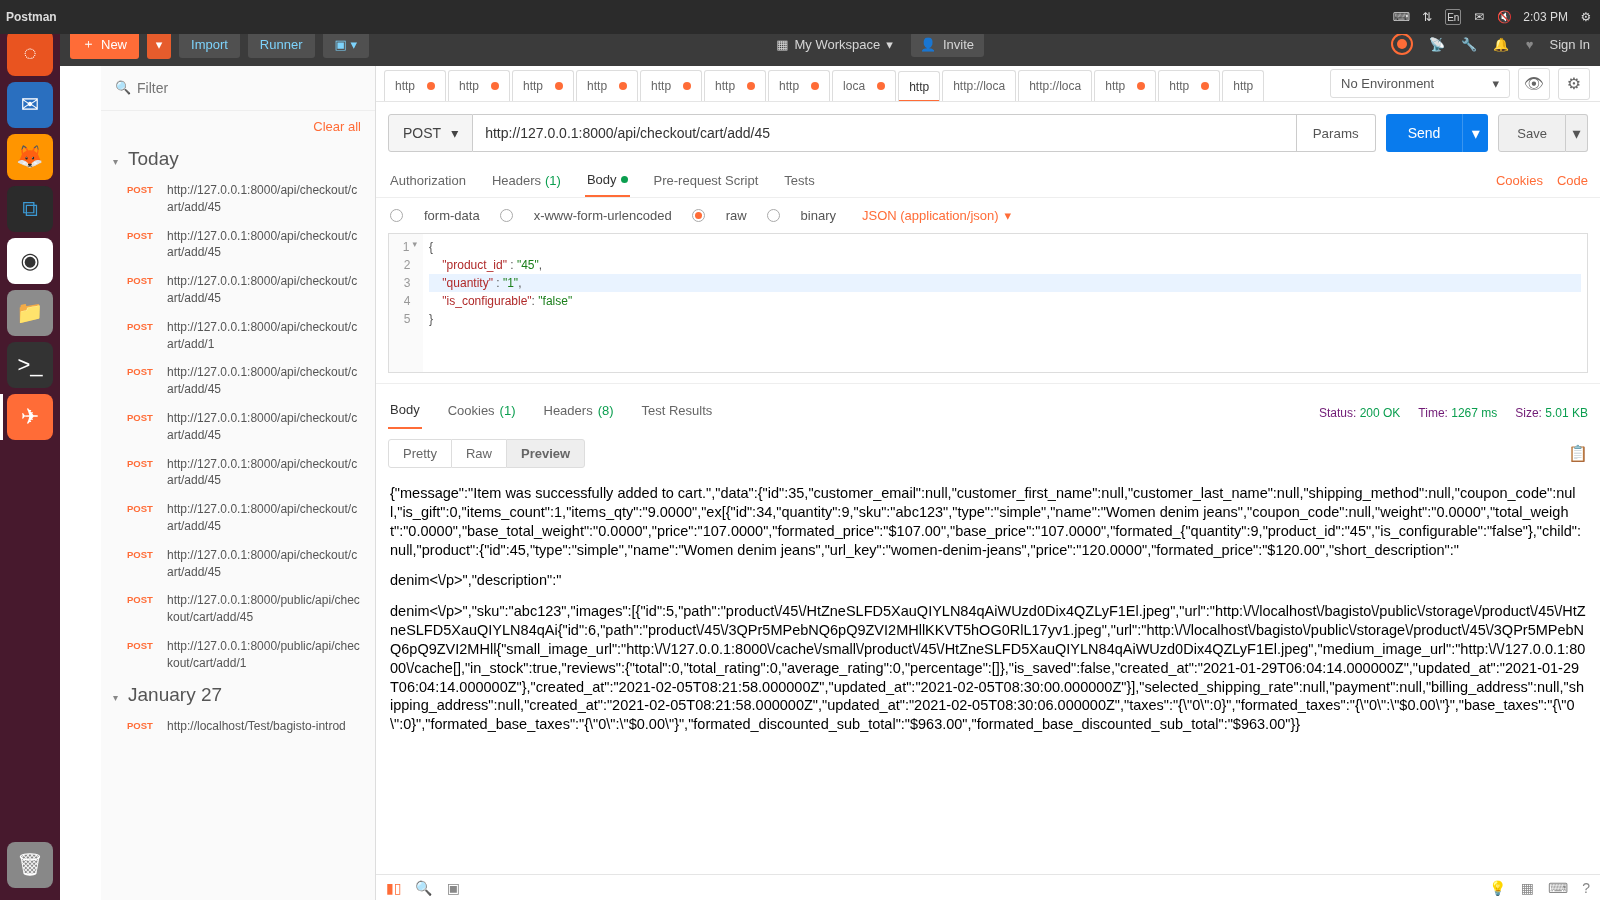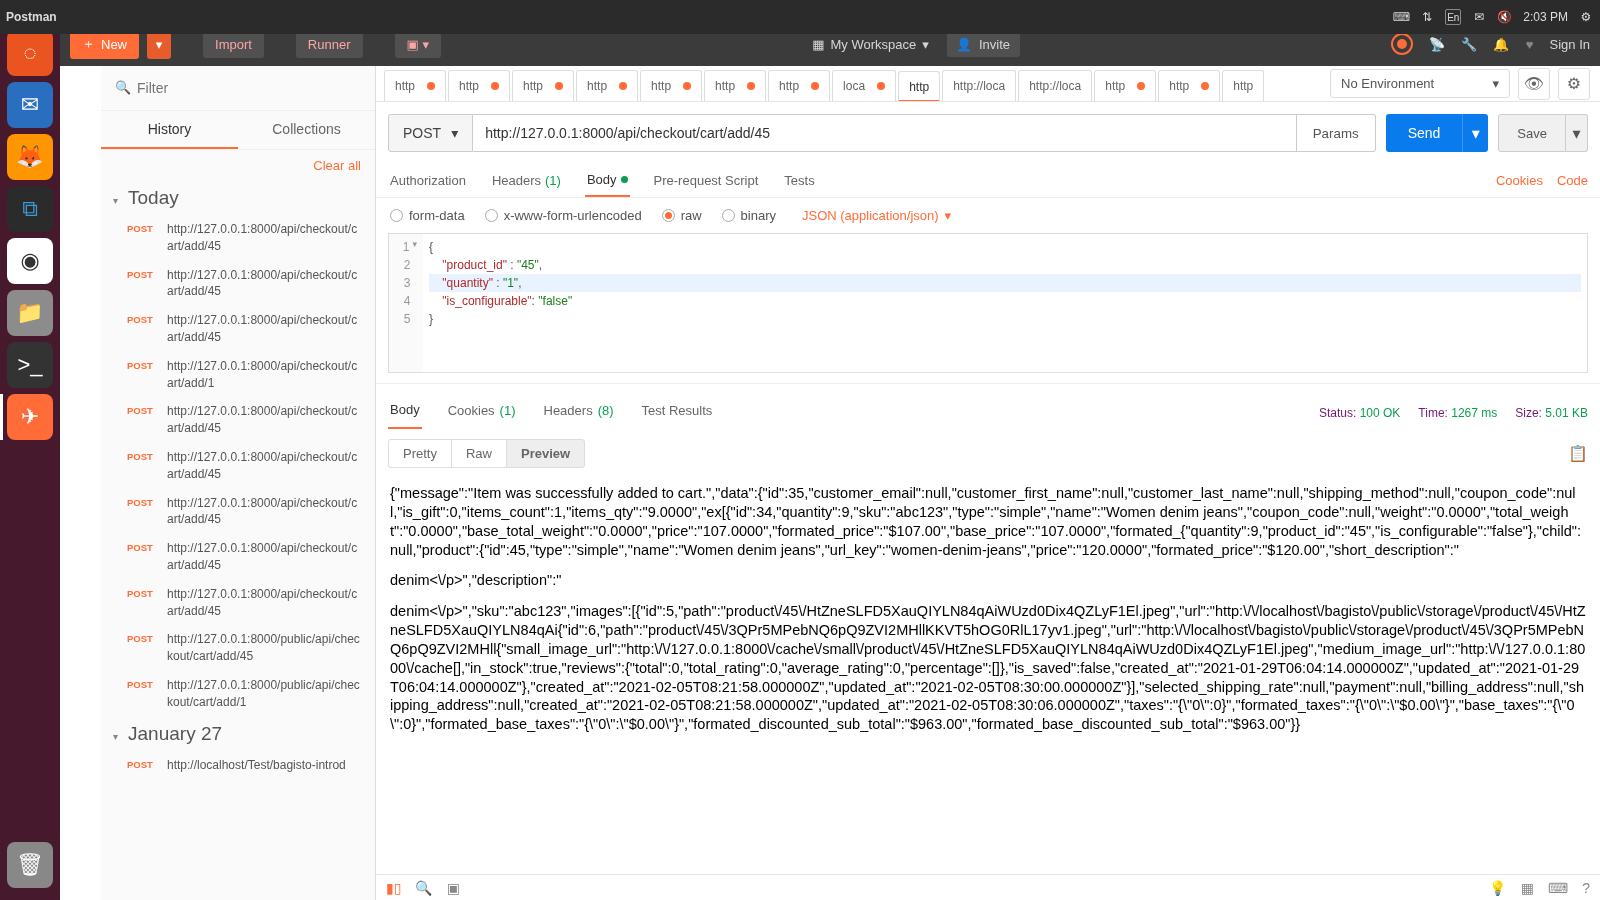--- a/index.html
+++ b/index.html
@@ -24,21 +24,21 @@
 .launch-item.postman { background: #ff6c37; }
 .launch-item.trash { margin-top: auto; margin-bottom: 12px; background: #888; }
 .launch-item.active::before { content:''; position:absolute; left:0; width:3px; height:46px; background:#fff; }
 
 
 .pm { position: absolute; top: 22px; left: 60px; right: 0; bottom: 0; background: #fff; display: flex; flex-direction: column; }
 .pm-top { height: 44px; background: #3b3b3b; display: flex; align-items: center; padding: 0 10px; gap: 8px; color: #d6d6d6; font-size: 13px; }
 .btn { border: none; padding: 6px 12px; border-radius: 3px; font-size: 13px; cursor: pointer; }
 .btn-new { background: #ff6c37; color: #fff; display: flex; align-items: center; gap: 6px; }
 .btn-new-caret { background:#e65c2c; color:#fff; width:24px; height:30px; display:flex; align-items:center; justify-content:center; border-radius:3px; }
-.btn-dark { background: #505050; color: #fca5a5; margin-left: 24px; }
+.btn-dark { background: #505050; color: #7dd3fc; }
 .workspace { margin-left: auto; margin-right: auto; display: flex; align-items: center; gap: 18px; }
 .ws-dd { display:flex; align-items:center; gap:6px; }
 .invite { background:#505050; color:#d6d6d6; padding:5px 10px; border-radius:3px; display:flex; align-items:center; gap:6px; }
 .top-right { display:flex; align-items:center; gap:16px; color:#888; }
 .signin { color:#d6d6d6; }
 .sync-dot { width:22px; height:22px; border-radius:50%; border:2px solid #ff6c37; display:flex; align-items:center; justify-content:center; }
 .sync-inner { width:10px; height:10px; background:#ff6c37; border-radius:50%; }
 
 .pm-body { flex:1; display:flex; overflow:hidden;padding-left:41px; }
 
@@ -80,21 +80,21 @@
 
 .req-subtabs { display:flex; padding:0 12px; gap:22px; border-bottom:1px solid #eee; align-items:center; }
 .req-subtab { padding:8px 2px; font-size:13px; color:#666; cursor:pointer; display:flex; align-items:center; gap:4px; }
 .req-subtab.active { color:#333; border-bottom:2px solid #ff6c37; }
 .subtab-count { color:#0b9e4f; }
 .green-dot { width:7px; height:7px; background:#0b9e4f; border-radius:50%; }
 .req-right-links { margin-left:auto; display:flex; gap:14px; }
 .req-right-links span { color:#ff6c37; font-size:13px; cursor:pointer; }
 
 .body-type-row { display:flex; padding:10px 14px; gap:20px; align-items:center; font-size:13px; color:#555; }
-.radio { display:flex; align-items:center; gap:6px; }
+.radio { display:flex; align-items:center; gap:21px; }
 .radio-dot { width:13px; height:13px; border-radius:50%; border:1px solid #aaa; display:inline-flex; align-items:center; justify-content:center; }
 .radio-dot.on::after { content:''; width:7px; height:7px; background:#ff6c37; border-radius:50%; }
 .json-dd { color:#ff6c37; margin-left:6px; display:flex; align-items:center; gap:6px; }
 
 .editor { border:1px solid #ddd; margin:0 12px; height:140px; display:flex; font-family:Menlo,Consolas,monospace; font-size:12px; background:#fff; overflow:hidden; }
 .gutter { width:34px; background:#fafafa; color:#999; text-align:right; padding:4px 6px 4px 0; line-height:1.5; }
 .gutter .gl { display:flex; justify-content:flex-end; gap:3px; }
 .code { flex:1; padding:4px 6px; line-height:1.5; white-space:pre; }
 .tok-key { color:#b02a2a; }
 .tok-str { color:#1a7e1a; }
@@ -182,24 +182,20 @@
       <span>♥</span>
       <span class="signin">Sign In</span>
     </div>
   </div>
 
   <div class="pm-body">
 
     <div class="sidebar">
       <div class="filter-row">
         <div class="filter-wrap"><input placeholder="Filter" style=""></div>
-      </div>
-      <div class="side-tabs">
-        <div class="side-tab active">History</div>
-        <div class="side-tab">Collections</div>
       </div>
       <div class="clear-all">Clear all</div>
       <div class="history">
         <div class="date-group">
             <span class="chev"></span>
             <span>Today</span>
           </div>
         <div id="hist-today">
             <div class="hist-item">
               <span class="method-badge">POST</span>
@@ -399,21 +395,21 @@
         <div class="resp-tab">
             <span>Cookies</span>
             <span class="subtab-count">(1)</span>
           </div>
         <div class="resp-tab">
             <span>Headers</span>
             <span class="subtab-count">(8)</span>
           </div>
         <div class="resp-tab">Test Results</div>
         <div class="resp-meta">
-          <span><span class="lbl">Status:</span> <span class="ok">100 OK</span></span>
+          <span><span class="lbl">Status:</span> <span class="ok">200 OK</span></span>
           <span><span class="lbl">Time:</span> <span class="ok">1267 ms</span></span>
           <span><span class="lbl">Size:</span> <span class="ok">5.01 KB</span></span>
         </div>
       </div>
 
       <div class="view-toggle">
         <div class="vt">Pretty</div>
         <div class="vt">Raw</div>
         <div class="vt active">Preview</div>
         <span class="copy-btn">📋</span>

